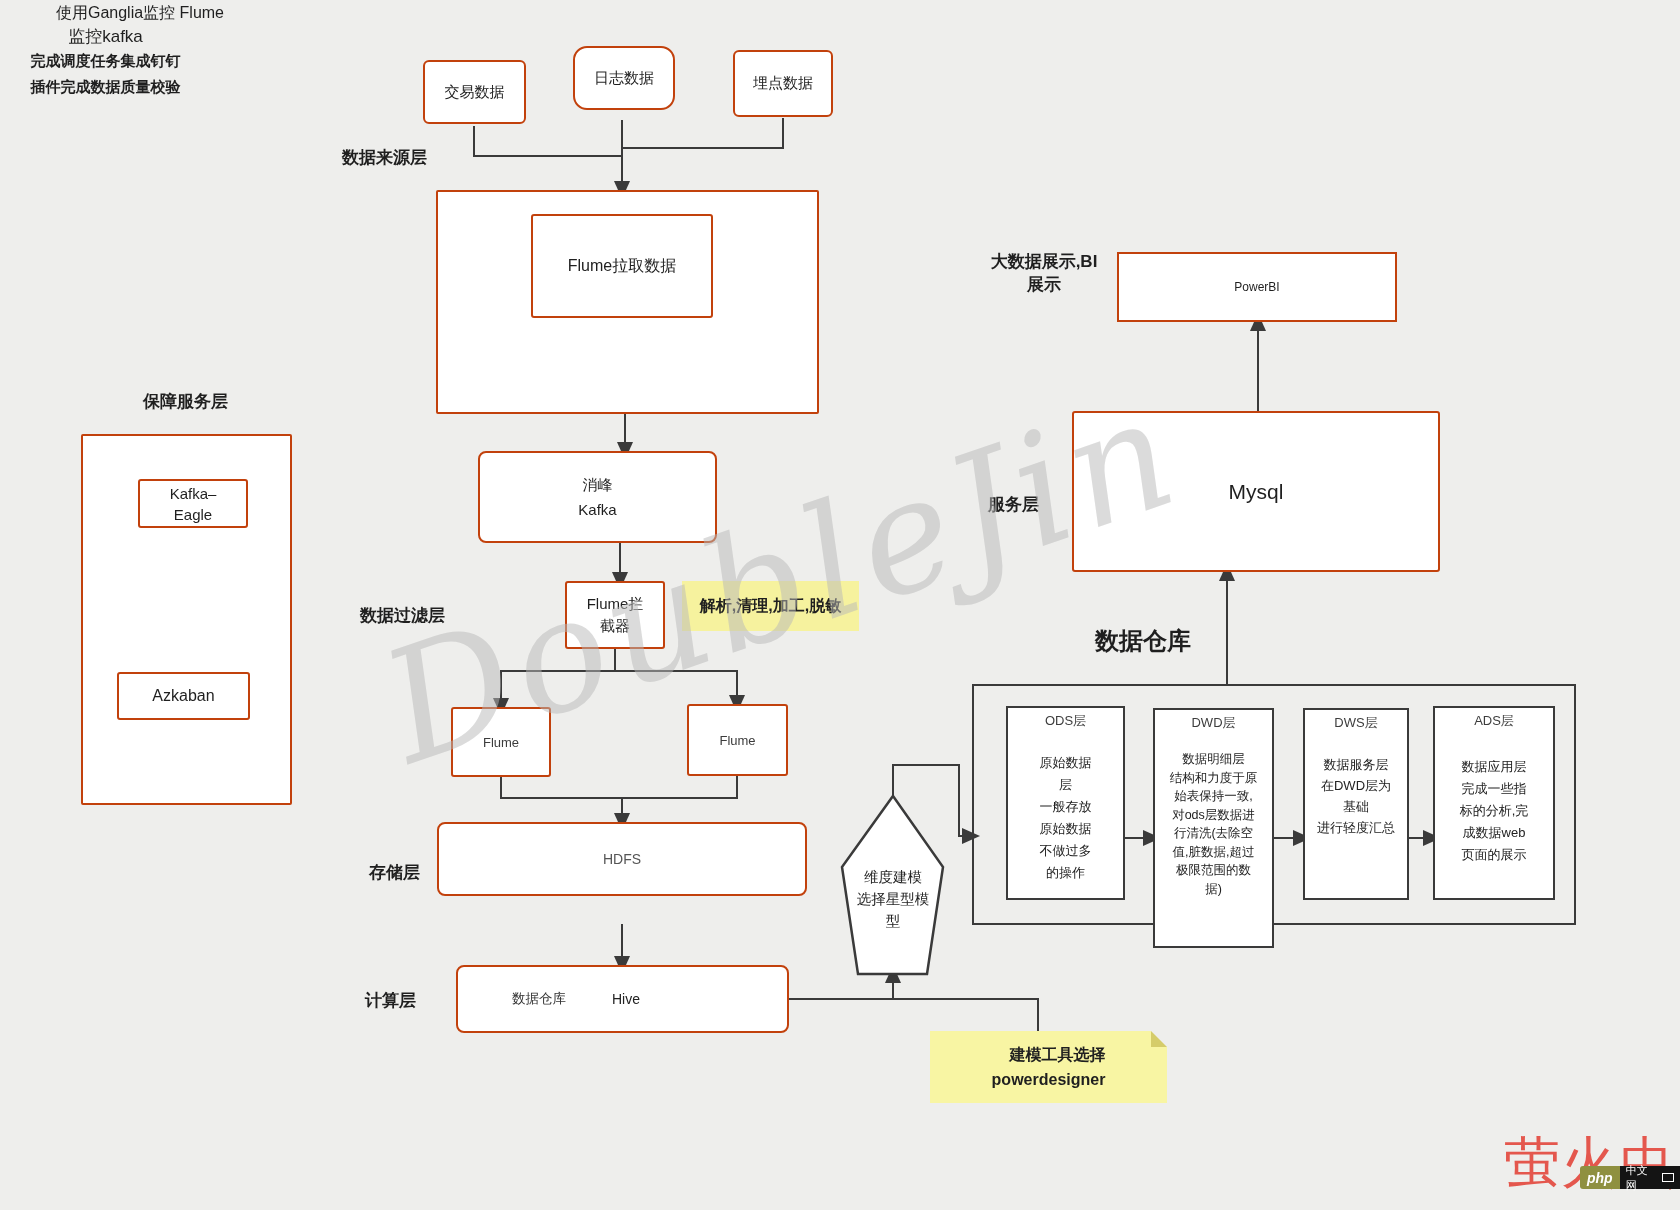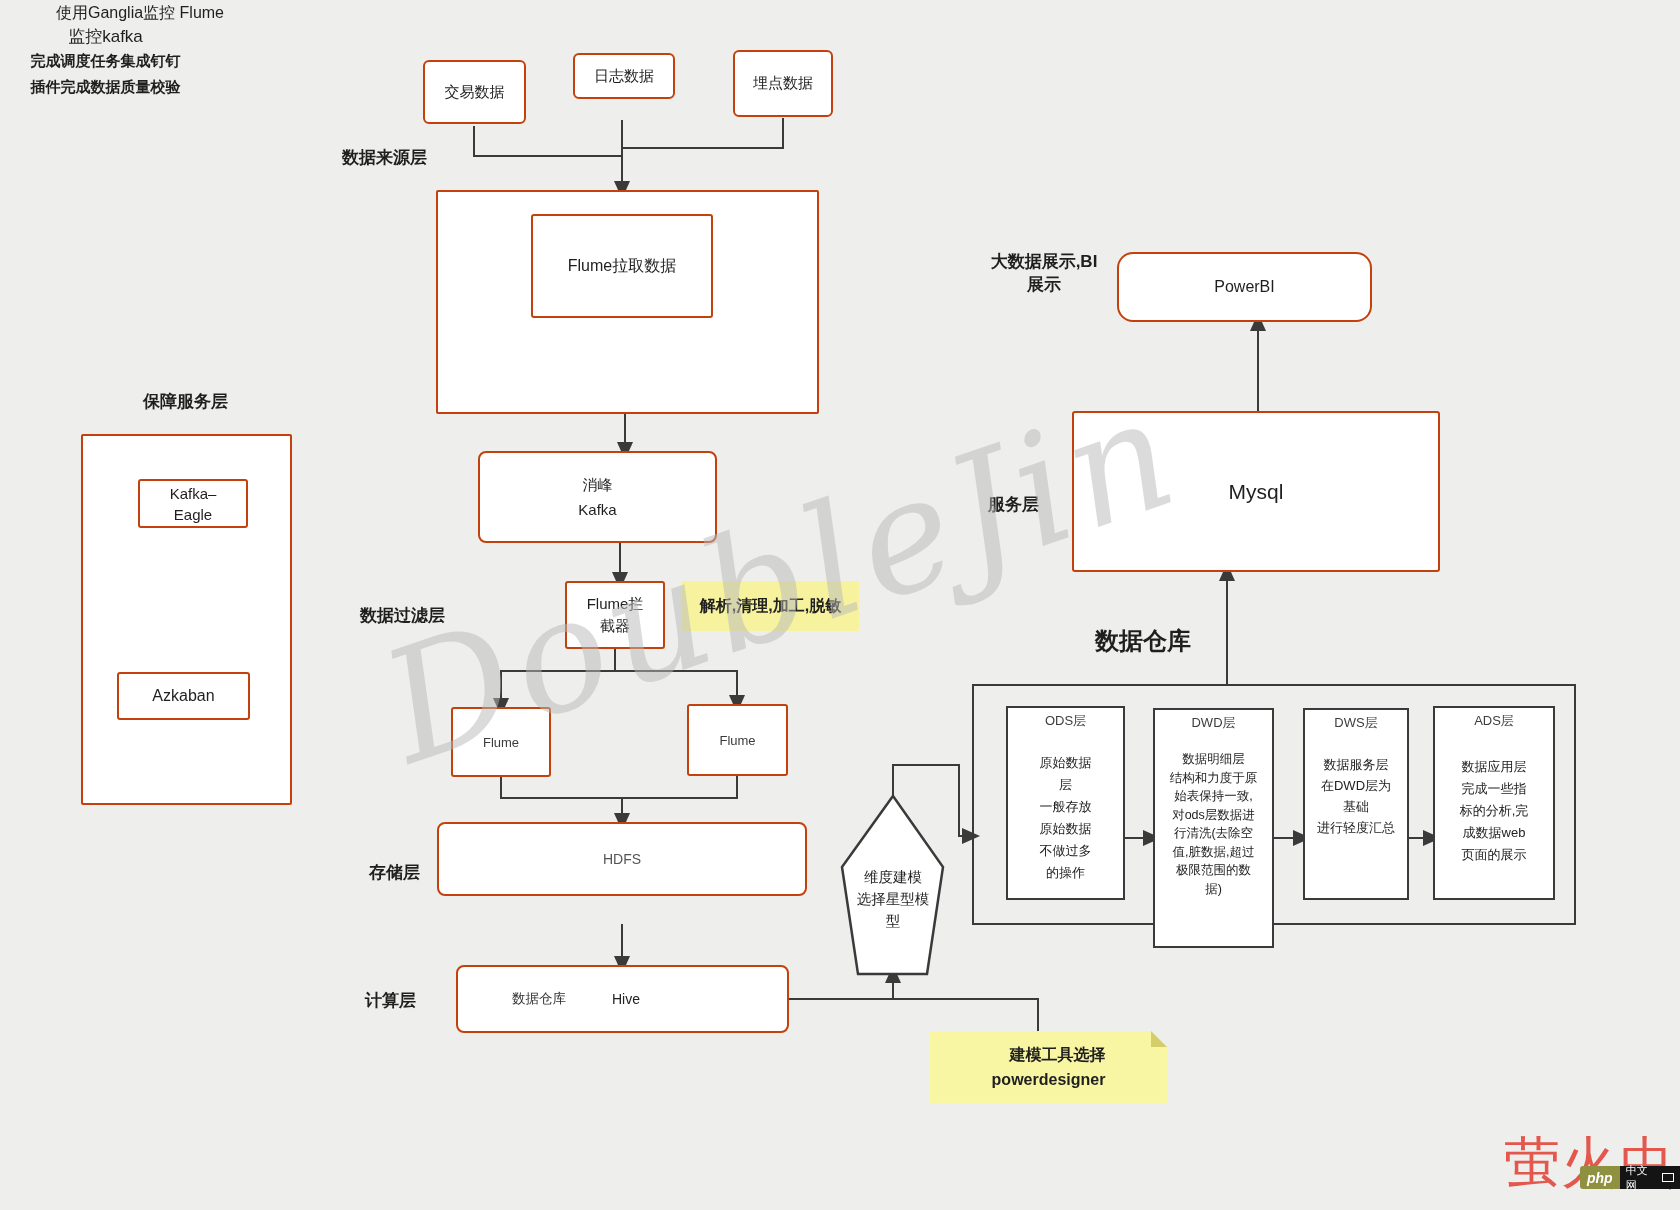--- a/index.html
+++ b/index.html
@@ -11,21 +11,21 @@
   .conn{fill:none;stroke:#3a3a3a;stroke-width:2}
   .shape{fill:#ffffff;stroke:#3a3a3a;stroke-width:2.5}
 
   .box{position:absolute;background:#fff;border:2px solid #c2410c;border-radius:3px;
        display:flex;align-items:center;justify-content:center;text-align:center;
        white-space:pre-line;z-index:2;color:#1f1f1f}
   .label{position:absolute;z-index:3;white-space:pre-line;color:#1f1f1f;font-weight:600}
 
   
   .src1{left:423px;top:60px;width:103px;height:64px;border-radius:6px;font-size:15px}
-  .src2{left:573px;top:53px;width:102px;height:46px;border-radius:6px;font-size:15px}
+  .src2{left:573px;top:46px;width:102px;height:64px;border-radius:14px;font-size:15px}
   .src3{left:733px;top:50px;width:100px;height:67px;border-radius:6px;font-size:15px}
   .lbl-source{left:342px;top:146px;font-size:17px}
 
   
   .ingest-big{left:436px;top:190px;width:383px;height:224px;border-radius:2px;background:#fff}
   .ingest-inner{left:531px;top:214px;width:182px;height:104px;font-size:16px}
   .ganglia{left:486px;top:330px;width:280px;text-align:center;font-size:16px;font-weight:400;line-height:25px;z-index:3}
 
   .kafka{left:478px;top:451px;width:239px;height:92px;border-radius:8px;font-size:15px;line-height:25px}
   .lbl-filter{left:360px;top:604px;font-size:17px}
@@ -46,21 +46,21 @@
   
   .lbl-guarantee{left:143px;top:390px;font-size:17px}
   .gbig{left:81px;top:434px;width:211px;height:371px;border-radius:2px;background:#fff}
   .keagle{left:138px;top:479px;width:110px;height:49px;font-size:15px;line-height:21px}
   .monitor{left:81px;top:545px;width:211px;text-align:center;font-size:17px;font-weight:500;z-index:3}
   .azkaban{left:117px;top:672px;width:133px;height:48px;font-size:16px}
   .gdesc{left:81px;top:750px;width:211px;text-align:center;font-size:15px;font-weight:600;line-height:26px;z-index:3;white-space:pre-line}
 
   
   .lbl-bi{left:944px;top:250px;width:200px;text-align:center;font-size:17px;line-height:23px}
-  .powerbi{left:1117px;top:252px;width:255px;height:70px;border-radius:16px;font-size:16px}
+  .powerbi{left:1117px;top:252px;width:280px;height:70px;border-radius:0;font-size:12px}
   .mysql{left:1072px;top:411px;width:368px;height:161px;font-size:21px;font-weight:500}
   .lbl-service{left:988px;top:493px;font-size:17px}
 
   
   .lbl-wh{left:1095px;top:625px;font-size:24px;font-weight:600}
   .whbig{position:absolute;left:972px;top:684px;width:604px;height:241px;border:2px solid #3a3a3a;z-index:2}
   .card{position:absolute;background:#fff;border:2px solid #3a3a3a;z-index:2;display:flex;
         flex-direction:column;align-items:center;padding-top:4px;text-align:center}
   .card .cname{font-size:13px;color:#3d3d3d;margin-bottom:22px}
   .card .cdesc{font-size:13px;line-height:21px;white-space:pre-line;color:#222}

